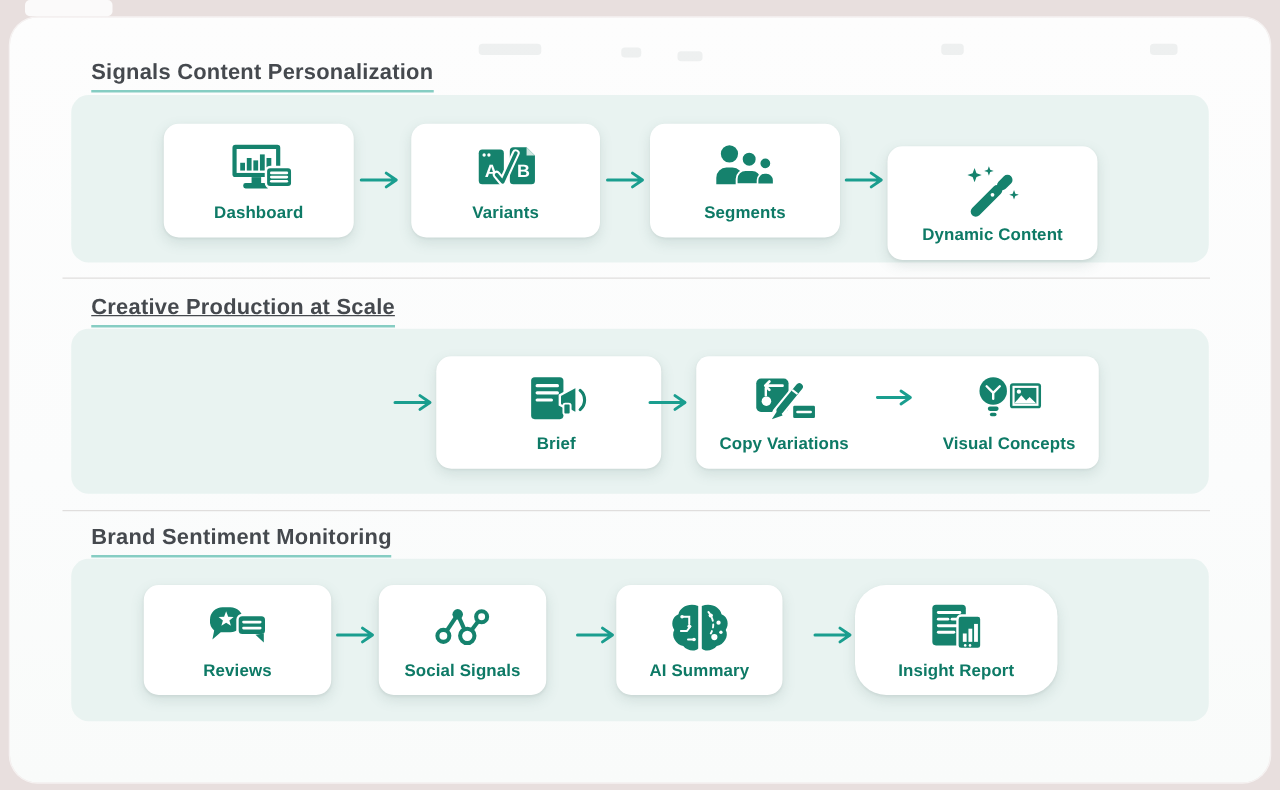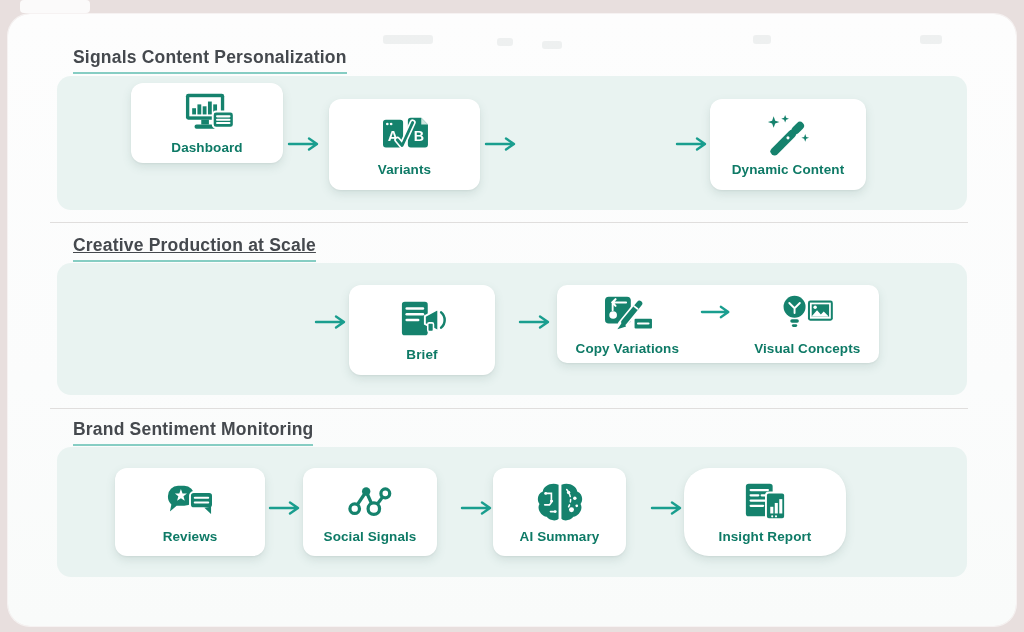--- a/index.html
+++ b/index.html
@@ -38,21 +38,21 @@
   <div class="artifact-corner"></div>
   <div class="artifact" style="left:383px;top:35px;width:50px;height:9px;"></div>
   <div class="artifact" style="left:497px;top:38px;width:16px;height:8px;"></div>
   <div class="artifact" style="left:542px;top:41px;width:20px;height:8px;"></div>
   <div class="artifact" style="left:753px;top:35px;width:18px;height:9px;"></div>
   <div class="artifact" style="left:920px;top:35px;width:22px;height:9px;"></div>
 
   <div class="section-title" style="left:73px;top:47px;">Signals Content Personalization</div>
   <div class="band" style="left:57px;top:76px;width:910px;height:134px;"></div>
 
-  <div class="card" style="left:131px;top:83px;width:152px;height:80px;">
+  <div class="card" style="left:131px;top:99px;width:152px;height:91px;">
     <svg class="icon" width="60" height="44" viewBox="0 0 60 46">
       <rect x="8" y="3" width="40" height="27" rx="2.5" fill="#15826d"></rect>
       <rect x="11.5" y="6.5" width="33" height="20" fill="#ffffff"></rect>
       <g fill="#15826d">
         <rect x="14.5" y="18" width="4" height="6.5"></rect>
         <rect x="20" y="14" width="4" height="10.5"></rect>
         <rect x="25.5" y="16" width="4" height="8.5"></rect>
         <rect x="31" y="11" width="4" height="13.5"></rect>
         <rect x="36.5" y="14" width="4" height="10.5"></rect>
       </g>
@@ -84,26 +84,37 @@
       <path d="M22,28 L27,34 L38,10" stroke="#ffffff" stroke-width="6.5" fill="none" stroke-linecap="round" stroke-linejoin="round"></path>
       <path d="M22,28 L27,34 L38,10" stroke="#15826d" stroke-width="3" fill="none" stroke-linecap="round" stroke-linejoin="round"></path>
     </svg>
     <div class="card-label">Variants</div>
   </div>
 
   <svg class="arrow" style="left:484px;top:136px;" viewBox="0 0 36 16">
     <path d="M2,8 H29 M22,2.5 L30,8 L22,13.5" stroke="#1a9e8f" stroke-width="2.4" fill="none" stroke-linecap="round" stroke-linejoin="round"></path>
   </svg>
 
+  <div class="card" style="left:520px;top:99px;width:152px;height:91px;">
+    <svg class="icon" width="60" height="44" viewBox="0 0 60 46">
+      <circle cx="17" cy="10.5" r="7.2" fill="#15826d"></circle>
+      <path d="M6,36 v-5.5 a8.5,8.5 0 0 1 8.5,-8.5 h5 a8.5,8.5 0 0 1 8.5,8.5 v5.5 z" fill="#15826d"></path>
+      <circle cx="33.5" cy="15" r="6.2" fill="#15826d" stroke="#ffffff" stroke-width="1.6"></circle>
+      <path d="M23,36 v-4.5 a7.5,7.5 0 0 1 7.5,-7.5 h5.5 a7.5,7.5 0 0 1 7.5,7.5 v4.5 z" fill="#15826d" stroke="#ffffff" stroke-width="1.6"></path>
+      <circle cx="47" cy="18.5" r="4.8" fill="#15826d" stroke="#ffffff" stroke-width="1.4"></circle>
+      <path d="M40.5,36 v-3.5 a6,6 0 0 1 6,-6 h1.5 a6,6 0 0 1 6,6 v3.5 z" fill="#15826d" stroke="#ffffff" stroke-width="1.4"></path>
+    </svg>
+    <div class="card-label">Segments</div>
+  </div>
 
   <svg class="arrow" style="left:675px;top:136px;" viewBox="0 0 36 16">
     <path d="M2,8 H29 M22,2.5 L30,8 L22,13.5" stroke="#1a9e8f" stroke-width="2.4" fill="none" stroke-linecap="round" stroke-linejoin="round"></path>
   </svg>
 
-  <div class="card" style="left:710px;top:99px;width:156px;height:91px;">
+  <div class="card" style="left:710px;top:117px;width:168px;height:91px;">
     <svg class="icon" width="60" height="44" viewBox="0 0 60 46">
       <line x1="16" y1="40" x2="34" y2="22" stroke="#15826d" stroke-width="8.5" stroke-linecap="round"></line>
       <line x1="38" y1="18" x2="42.5" y2="13.5" stroke="#15826d" stroke-width="8.5" stroke-linecap="round"></line>
       <circle cx="30" cy="26" r="1.6" fill="#ffffff"></circle>
       <path d="M15,3.5 L16.6,8 L21,9.5 L16.6,11 L15,15.5 L13.4,11 L9,9.5 L13.4,8 Z" fill="#15826d"></path>
       <path d="M27,2 L28.1,5 L31,6 L28.1,7 L27,10 L25.9,7 L23,6 L25.9,5 Z" fill="#15826d"></path>
       <path d="M48,22 L49.1,25 L52,26 L49.1,27 L48,30 L46.9,27 L44,26 L46.9,25 Z" fill="#15826d"></path>
     </svg>
     <div class="card-label">Dynamic Content</div>
   </div>
@@ -111,40 +122,40 @@
   <div class="divider" style="top:222px;"></div>
 
   <div class="section-title" style="left:73px;top:235px;text-decoration:underline;">Creative Production at Scale</div>
   <div class="band" style="left:57px;top:263px;width:910px;height:132px;"></div>
 
 
   <svg class="arrow" style="left:314px;top:314px;" viewBox="0 0 36 16">
     <path d="M2,8 H29 M22,2.5 L30,8 L22,13.5" stroke="#1a9e8f" stroke-width="2.4" fill="none" stroke-linecap="round" stroke-linejoin="round"></path>
   </svg>
 
-  <div class="card" style="left:349px;top:285px;width:146px;height:90px;">
+  <div class="card" style="left:349px;top:285px;width:168px;height:90px;padding-left:12px;">
     <svg class="icon" width="60" height="44" viewBox="0 0 60 46">
       <rect x="9" y="4" width="27" height="35" rx="3" fill="#15826d"></rect>
       <g stroke="#ffffff" stroke-width="2.6" stroke-linecap="round">
         <line x1="14" y1="11" x2="31" y2="11"></line>
         <line x1="14" y1="17" x2="31" y2="17"></line>
         <line x1="14" y1="23" x2="26" y2="23"></line>
       </g>
       <path d="M33,19 L47,11.5 V34.5 L33,27 Z" fill="#15826d" stroke="#ffffff" stroke-width="2"></path>
       <rect x="36" y="26" width="6" height="9" rx="1.5" fill="#15826d" stroke="#ffffff" stroke-width="1.6"></rect>
       <path d="M50,15 a10.5,10.5 0 0 1 0,16" stroke="#15826d" stroke-width="2.6" fill="none" stroke-linecap="round"></path>
     </svg>
     <div class="card-label">Brief</div>
   </div>
 
   <svg class="arrow" style="left:518px;top:314px;" viewBox="0 0 36 16">
     <path d="M2,8 H29 M22,2.5 L30,8 L22,13.5" stroke="#1a9e8f" stroke-width="2.4" fill="none" stroke-linecap="round" stroke-linejoin="round"></path>
   </svg>
 
-  <div class="card combo" style="left:557px;top:285px;width:322px;height:78px;border-radius:10px;">
+  <div class="card combo" style="left:557px;top:285px;width:322px;height:90px;border-radius:10px;">
     <div class="combo-step">
       <svg class="icon" width="60" height="44" viewBox="0 0 60 46">
         <rect x="7" y="5" width="27" height="28" rx="4" fill="#15826d"></rect>
         <path d="M29,11 H15 M18,7.5 L14.5,11 L18,14.5" stroke="#ffffff" stroke-width="2.2" fill="none" stroke-linecap="round" stroke-linejoin="round"></path>
         <line x1="15" y1="13" x2="15" y2="19" stroke="#ffffff" stroke-width="2" stroke-linecap="round"></line>
         <circle cx="15.5" cy="24" r="4" fill="#ffffff"></circle>
         <line x1="43" y1="12" x2="25" y2="34" stroke="#ffffff" stroke-width="9.5" stroke-linecap="round"></line>
         <line x1="43" y1="12" x2="27" y2="31.5" stroke="#15826d" stroke-width="6" stroke-linecap="round"></line>
         <path d="M26,30 L20,39 L29,36 Z" fill="#15826d"></path>
         <line x1="41.5" y1="18" x2="37" y2="14.5" stroke="#ffffff" stroke-width="1.8"></line>

